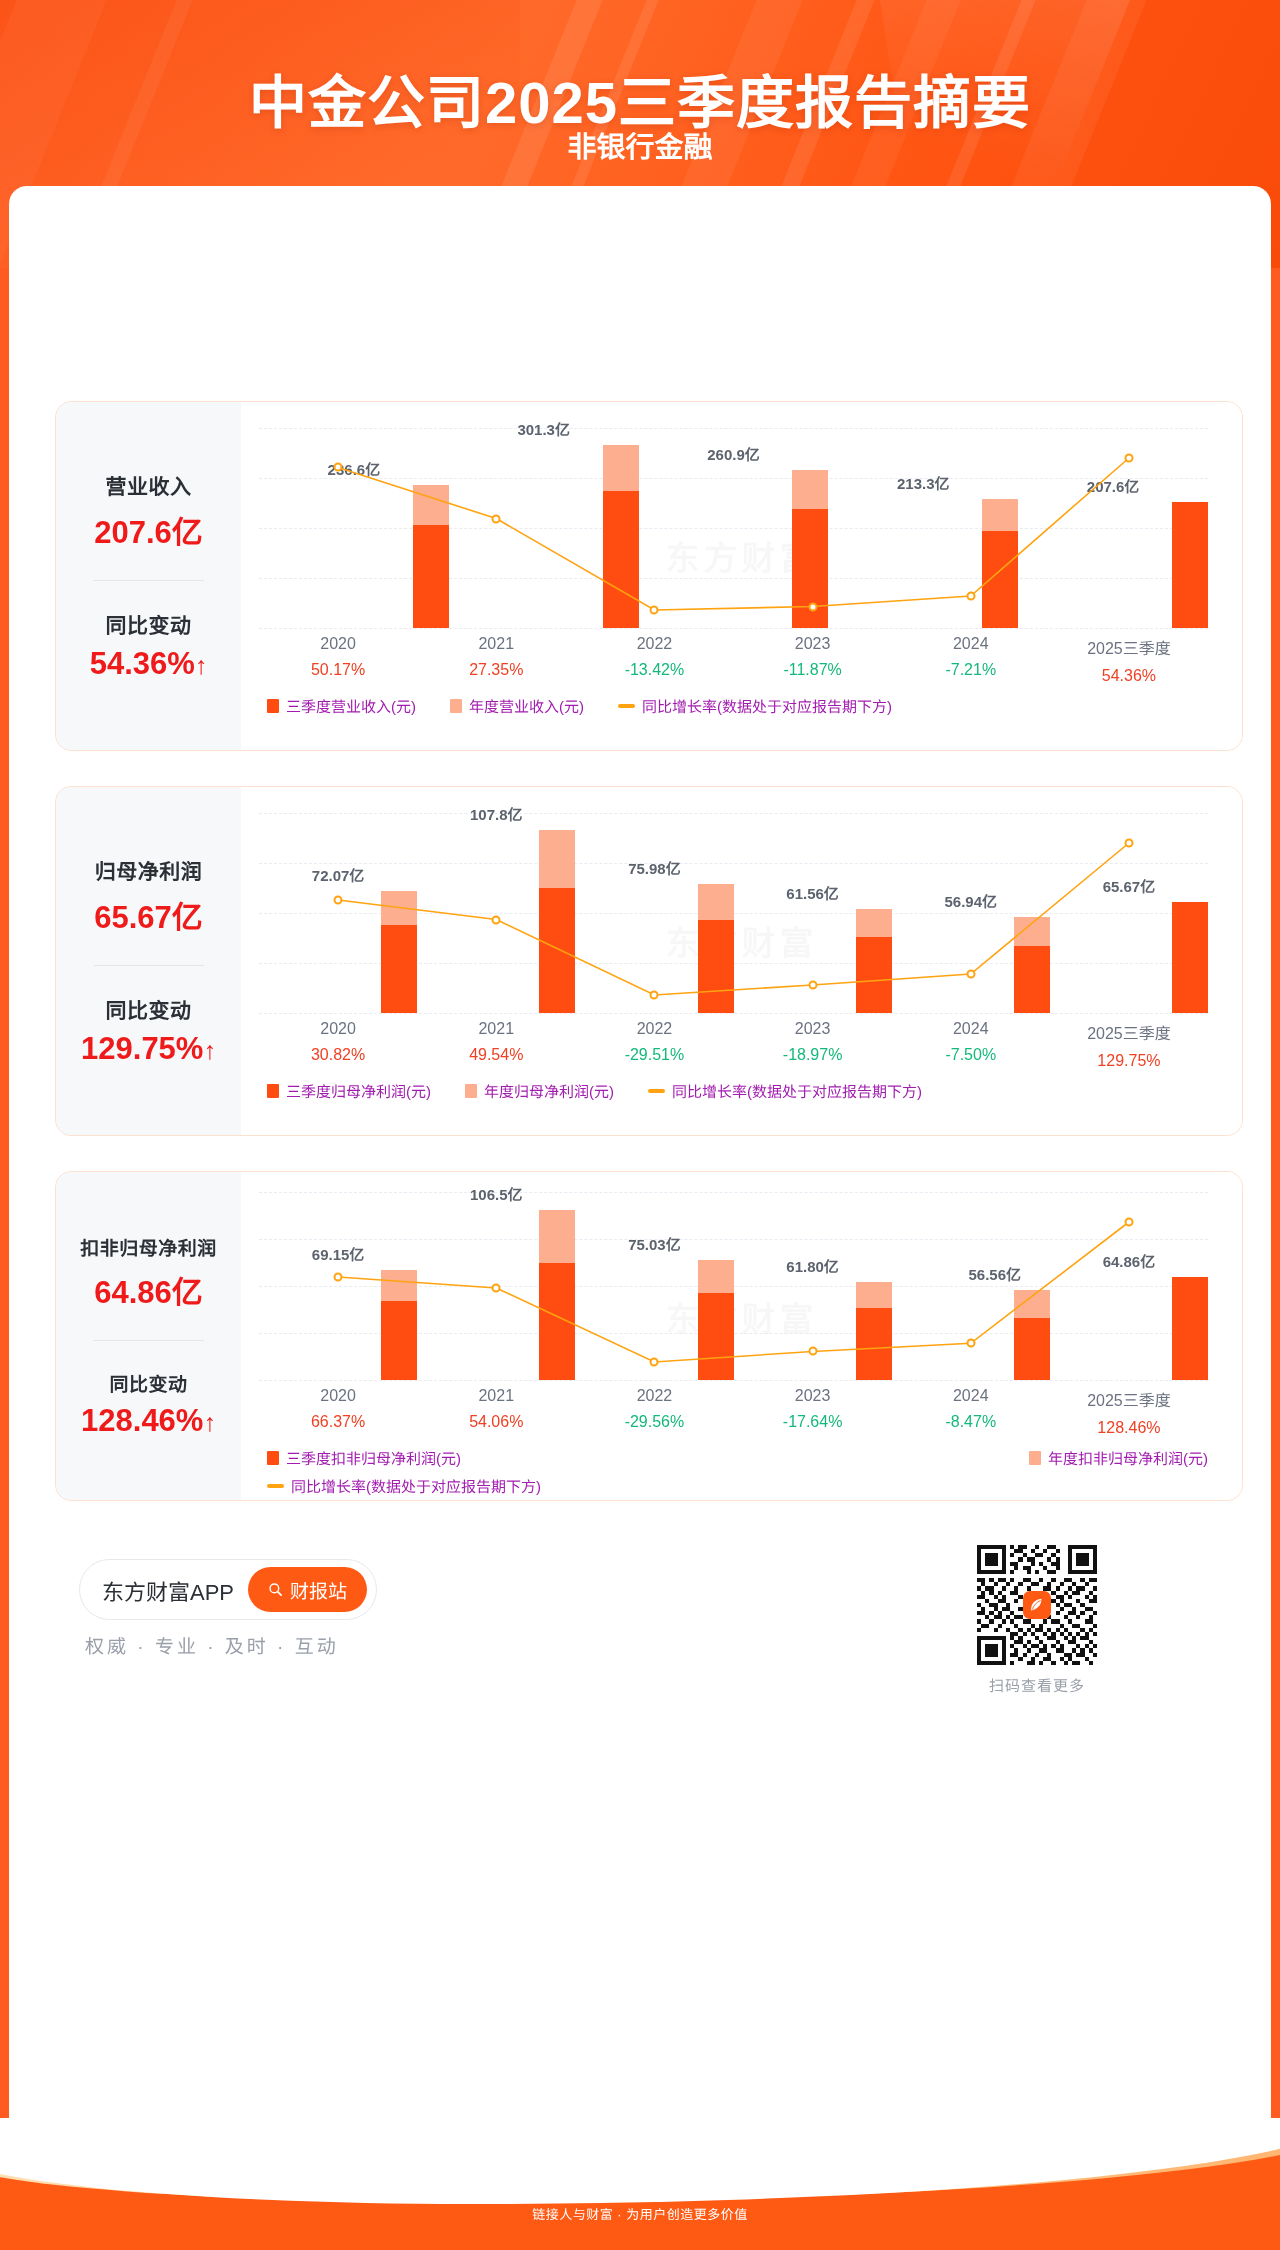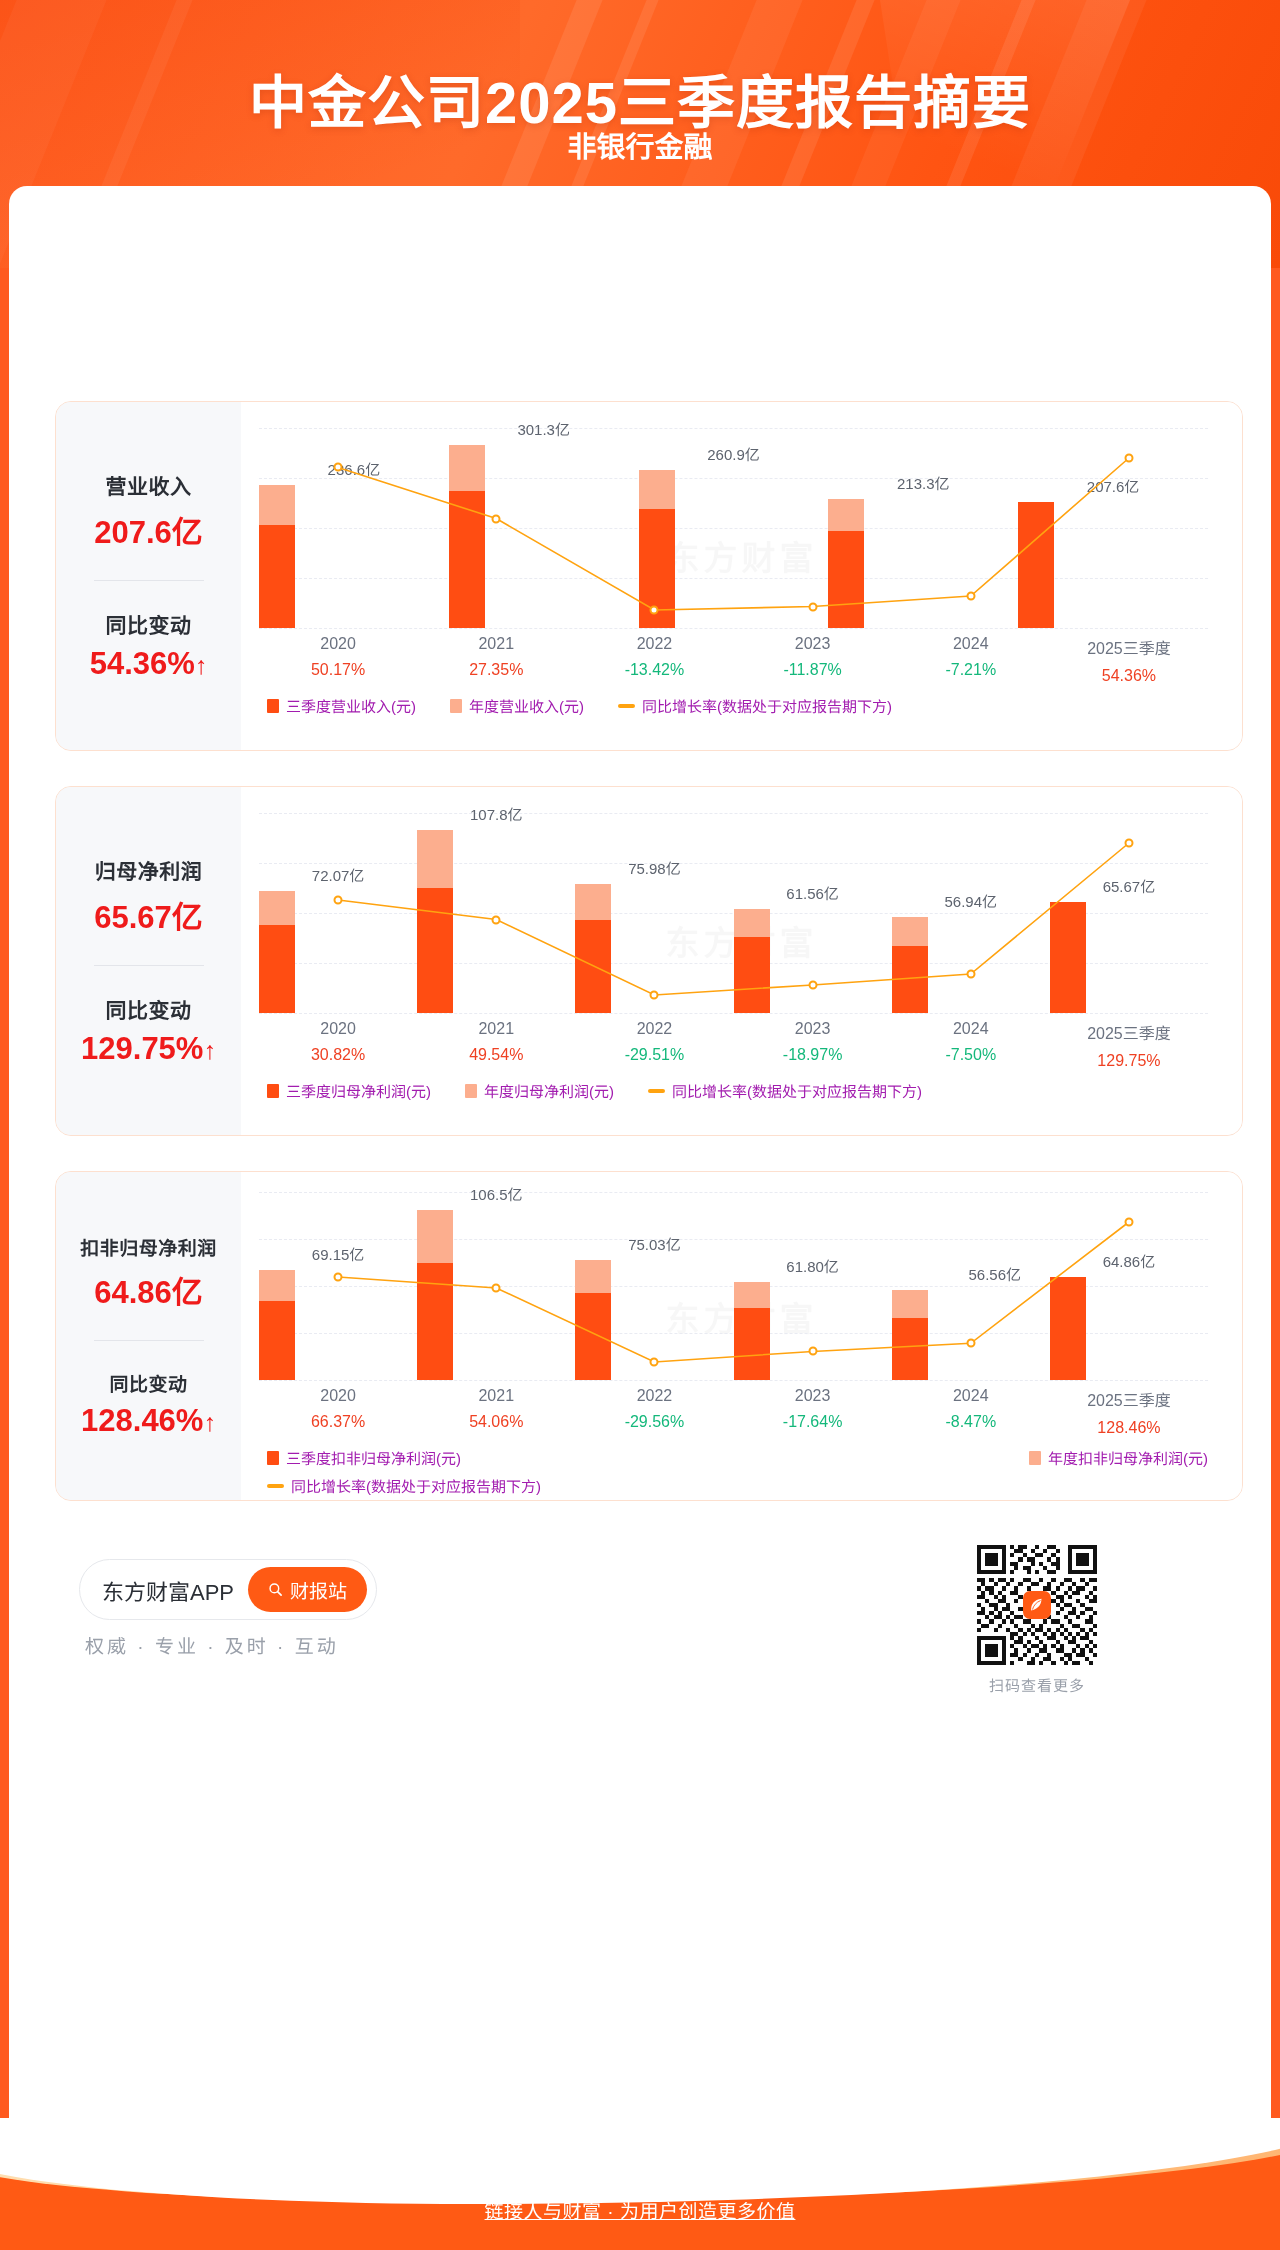--- a/index.html
+++ b/index.html
@@ -60,21 +60,21 @@
     background:#fff; border-radius:0 0 64% 38%;
   }
   .band-wave2{
     position:absolute; left:-60px; top:-46px; width:1420px; height:130px;
     background:linear-gradient(90deg,#ffd9a8,#ffc municipal,#ffb067);
     background:linear-gradient(90deg,#ffe0b4 0%,#ffc98a 45%,#ffb470 100%);
     border-radius:0 0 62% 36%;
   }
   .band-text{
     position:absolute; left:0; right:0; bottom:27px; text-align:center;
-    color:#fff; font-size:19px; letter-spacing:.5px;text-decoration:underline;
+    color:#fff; font-size:13px; letter-spacing:.5px;
   }
 
   
   .card{
     position:absolute; left:46px; width:1188px;
     background:#f7f8fa; border:1px solid #fde0cf; border-radius:16px;
     display:flex; overflow:hidden;
   }
   #card0{ top:215px; height:350px; }
   #card1{ top:600px; height:350px; }
@@ -103,21 +103,21 @@
   #card2 .plot{ height:188px; margin-top:20px; }
   .grid-line{
     position:absolute; left:0; right:0; height:0;
     border-top:1px dashed #e9ebf2;
   }
   .bars{
     position:absolute; left:0; right:0; bottom:0; top:0;
     display:flex; align-items:flex-end;
   }
   .bar-col{ flex:1; position:relative; height:100%; display:flex; flex-direction:column;
-            align-items:flex-start; justify-content:flex-end; }
+            align-items:flex-end; justify-content:flex-end;font-weight:bold; }
   .bar-stack{ width:36px; display:flex; flex-direction:column; justify-content:flex-end; }
   .bar-top{ width:36px; background:#fcae8e; }
   .bar-bot{ width:36px; background:#ff4d12; }
   .bar-cap{
     position:absolute; left:50%; transform:translateX(-50%);
     font-size:15px; color:#5d636e; white-space:nowrap;
   }
   .line-svg{ position:absolute; left:0; top:0; width:100%; height:100%; overflow:visible; }
 
   

